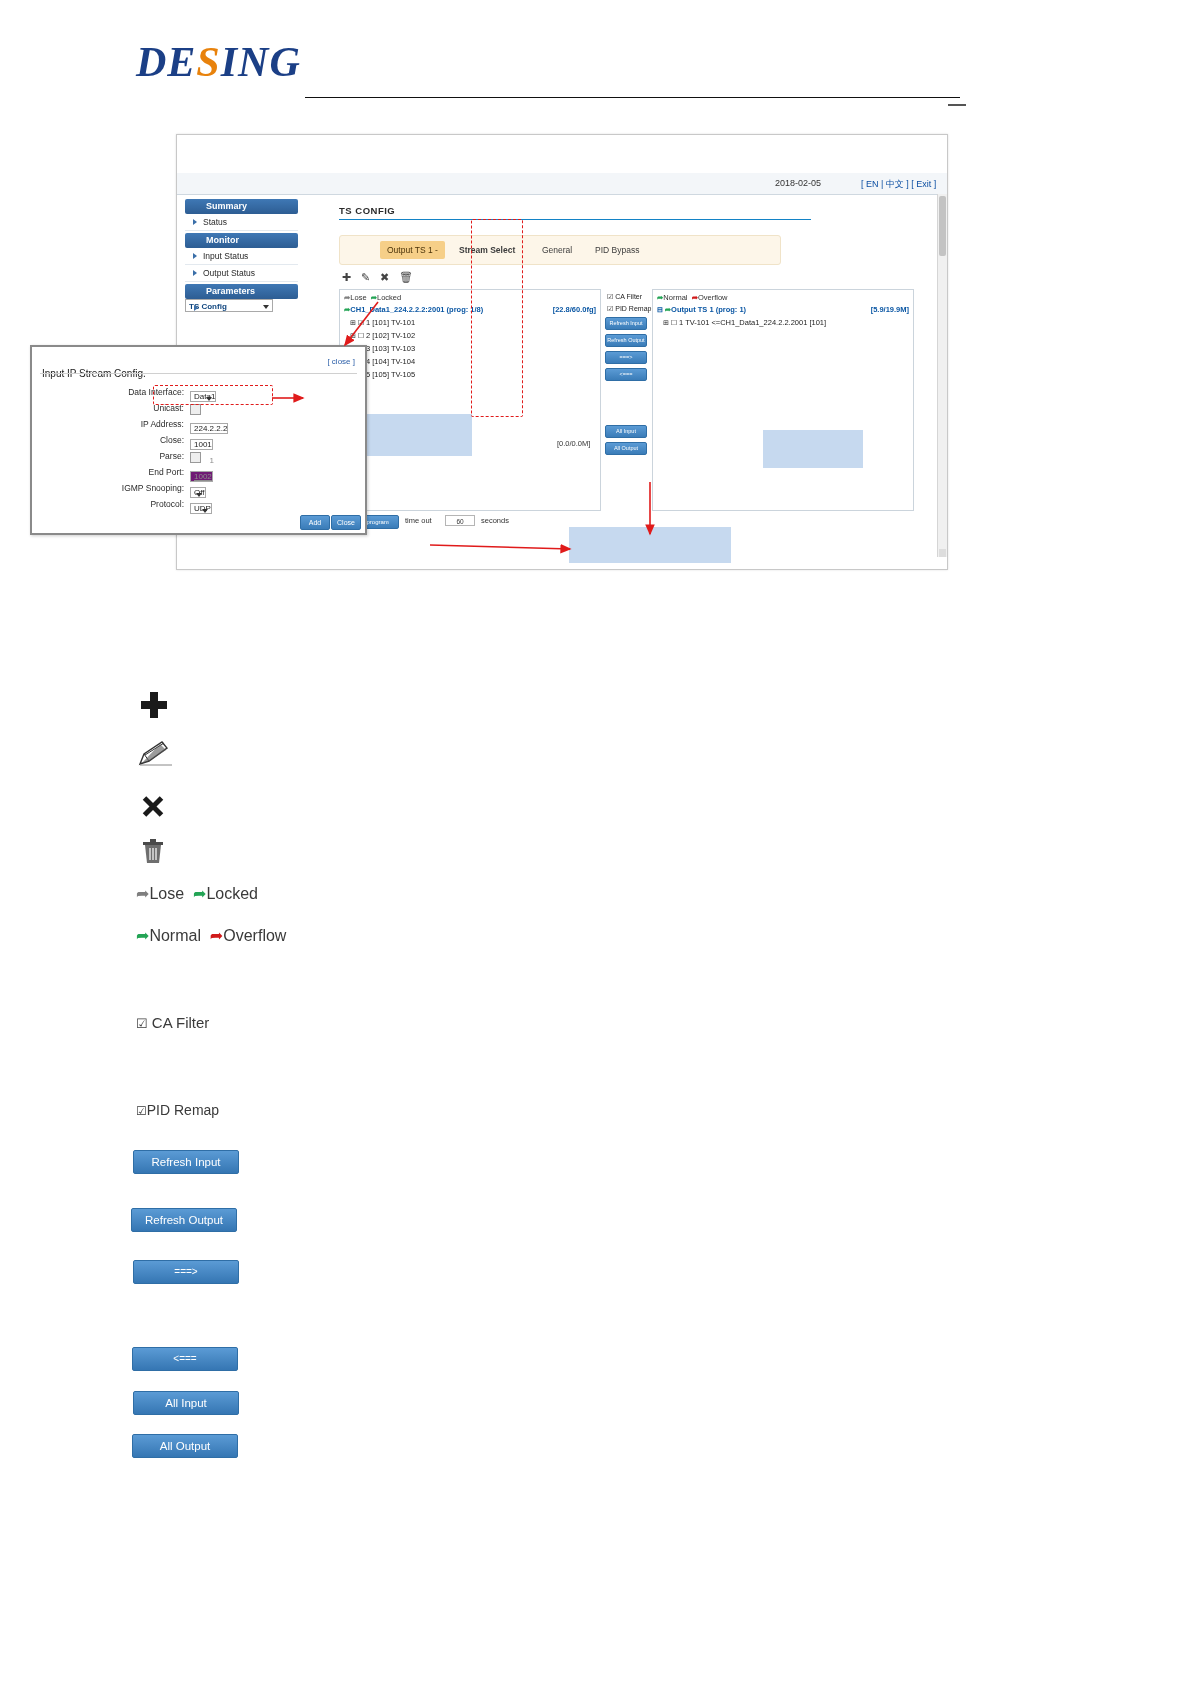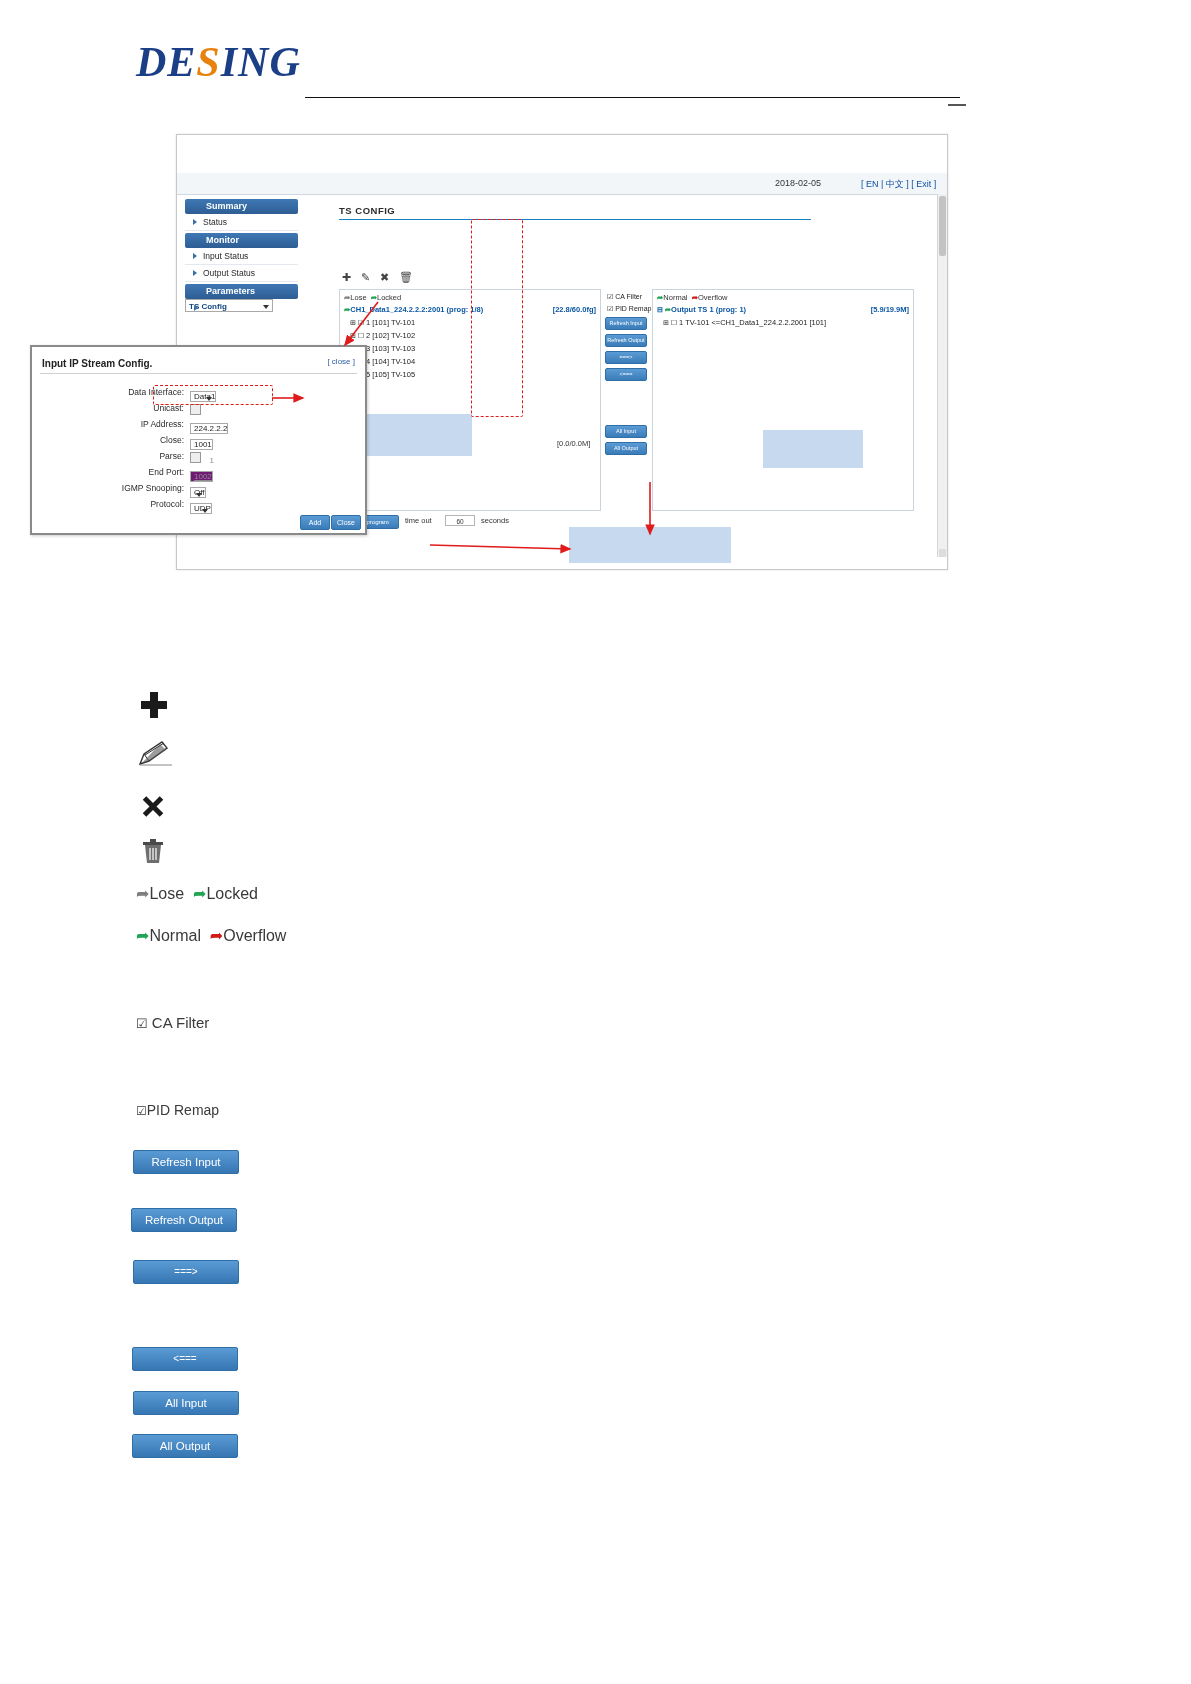--- a/index.html
+++ b/index.html
@@ -163,21 +163,21 @@
   }
   .shot-scroll .thumb{position:absolute;left:1px;top:2px;width:7px;height:60px;background:#c3c3c3;border-radius:2px;}
   .shot-scroll .up,.shot-scroll .dn{position:absolute;left:1px;width:7px;height:8px;background:#ddd;} .shot-scroll .dn{bottom:0;}
 
   
   .dialog{
     position:absolute;left:30px;top:345px;width:333px;height:186px;
     background:#fff;border:2px solid #8a8a8a;
     box-shadow:1px 1px 3px rgba(0,0,0,.2);
   }
-  .dlg-title{position:absolute;left:10px;top:11px;font-size:10px;color:#222;font-weight:700;}
+  .dlg-title{position:absolute;left:10px;top:21px;font-size:10px;color:#222;font-weight:400;}
   .dlg-close{position:absolute;right:10px;top:10px;font-size:8px;color:#2a5ea8;}
   .dlg-rule{position:absolute;left:8px;top:26px;width:317px;height:0;border-top:1px solid #d0d0d0;}
   .f-row{position:absolute;left:0;width:260px;height:14px;}
   .f-lbl{position:absolute;left:0;width:152px;text-align:right;font-size:8.5px;color:#2b2b2b;line-height:14px;}
   .f-ctl{position:absolute;left:158px;}
   .inp{
     width:88px;height:13px;border:1px solid #a9a9a9;background:#fff;
     font-size:8px;color:#222;line-height:13px;padding-left:3px;box-sizing:border-box;
   }
   .inp.dis{background:#701a75;color:#8d8d8d;text-decoration:underline;}
@@ -255,20 +255,26 @@
       <div class="nav-item">Input Status</div>
       <div class="nav-item">Output Status</div>
       <div class="nav-group">Parameters</div>
       <div class="nav-item sel">TS Config</div>
     </div>
 
     <div class="content">
       <div class="content-title">TS CONFIG</div>
       <div class="title-rule"></div>
 
+      <div class="tabbar">
+        <div class="tab active" style="left:40px;">Output TS 1 -</div>
+        <div class="tab bold" style="left:112px;">Stream Select</div>
+        <div class="tab" style="left:195px;">General</div>
+        <div class="tab" style="left:248px;">PID Bypass</div>
+      </div>
 
       <div class="toolrow">
         <span class="tool" style="left:3px;">✚</span>
         <span class="tool" style="left:22px;">✎</span>
         <span class="tool" style="left:41px;">✖</span>
         <span class="tool" style="left:60px;">🗑</span>
       </div>
 
       <div class="panel panel-left">
         <div class="legend">

